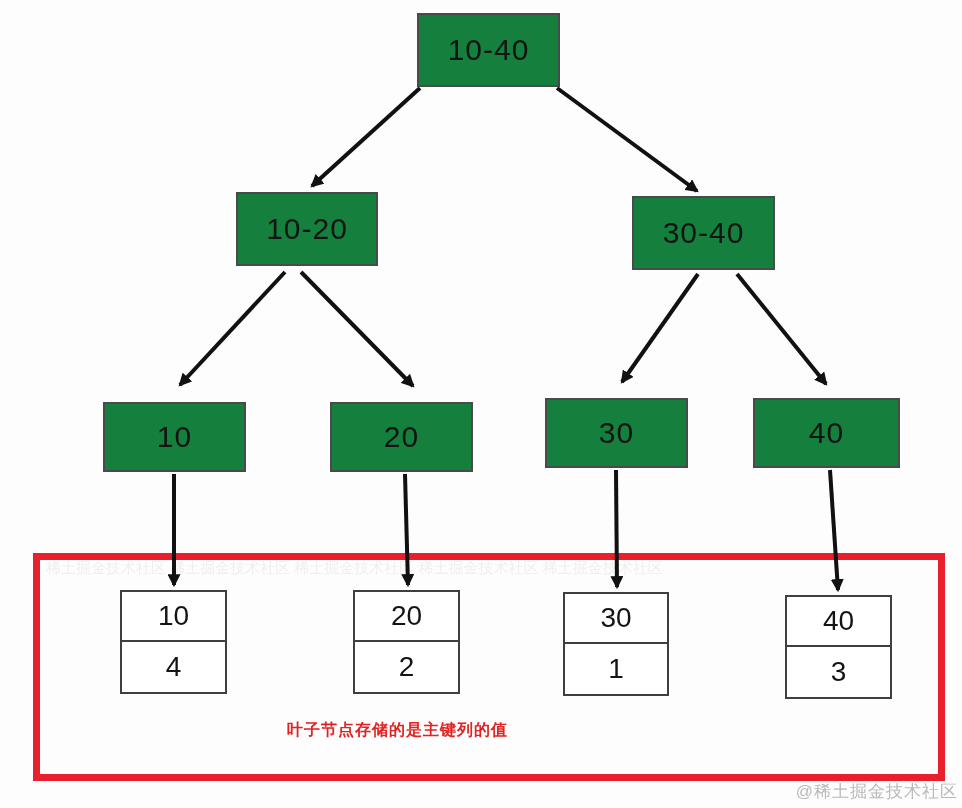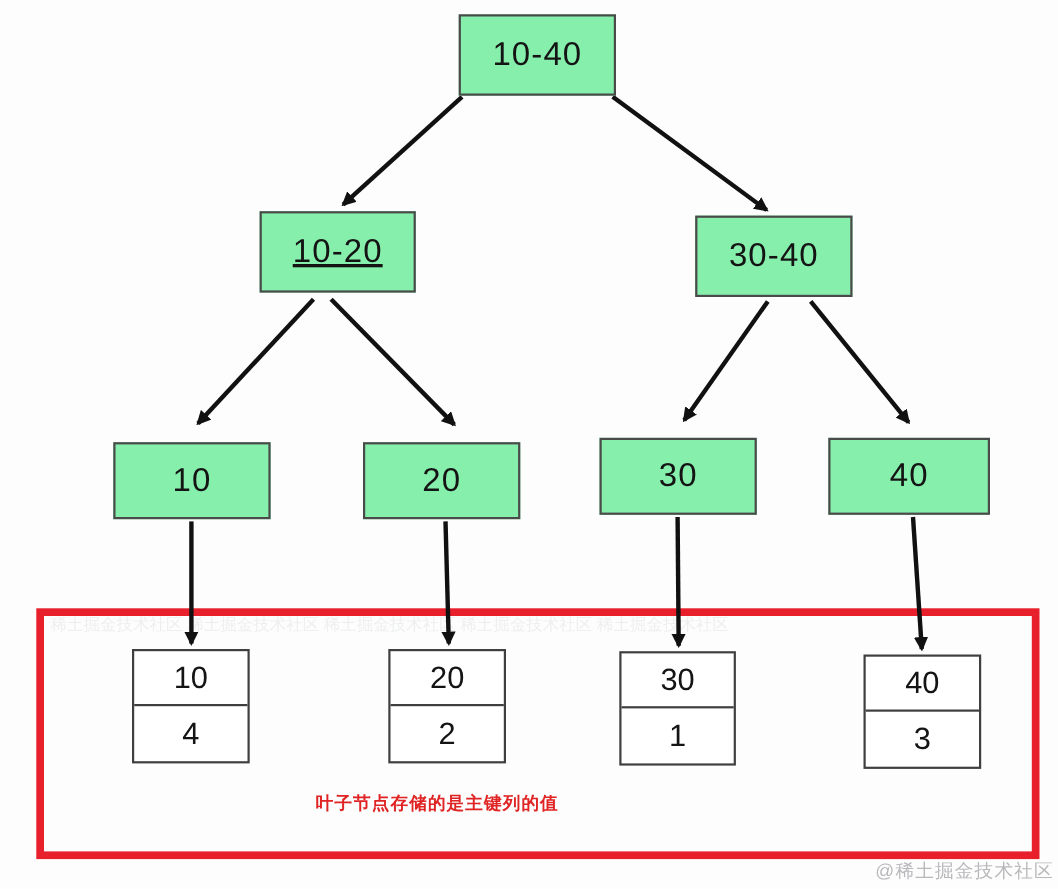--- a/index.html
+++ b/index.html
@@ -6,21 +6,21 @@
   .canvas {
     position: relative;
     width: 962px;
     height: 808px;
     background: #fdfdfd;
     overflow: hidden;
     font-family: "Liberation Sans", sans-serif;
   }
   .node {
     position: absolute;
-    background: #86efac;
+    background: #15803d;
     border: 2px solid #4a4a4a;
     box-sizing: border-box;
     display: flex;
     align-items: center;
     justify-content: center;
     font-size: 30px;
     color: #141414;
     letter-spacing: 1px;
     z-index: 2;
   }
@@ -107,21 +107,21 @@
     <line x1="698" y1="274" x2="622" y2="382" marker-end="url(#ah)"></line>
     <line x1="737" y1="274" x2="826" y2="384" marker-end="url(#ah)"></line>
     <line x1="174" y1="474" x2="174" y2="585" marker-end="url(#ah)"></line>
     <line x1="405" y1="474" x2="408" y2="585" marker-end="url(#ah)"></line>
     <line x1="616" y1="470" x2="617" y2="587" marker-end="url(#ah)"></line>
     <line x1="830" y1="470" x2="838" y2="590" marker-end="url(#ah)"></line>
   </svg>
 
   <div class="node" style="left:417px; top:13px; width:143px; height:74px;">10-40</div>
 
-  <div class="node" style="left:236px; top:192px; width:142px; height:74px;text-decoration:underline;">10-20</div>
+  <div class="node" style="left:236px; top:192px; width:142px; height:74px;">10-20</div>
   <div class="node" style="left:632px; top:196px; width:143px; height:74px;">30-40</div>
 
   <div class="node" style="left:103px; top:402px; width:143px; height:70px;">10</div>
   <div class="node" style="left:330px; top:402px; width:143px; height:70px;">20</div>
   <div class="node" style="left:545px; top:398px; width:143px; height:70px;">30</div>
   <div class="node" style="left:753px; top:398px; width:147px; height:70px;">40</div>
 
   <div class="record" style="left:120px; top:590px; width:107px;">
     <div class="cell">10</div>
     <div class="cell">4</div>

